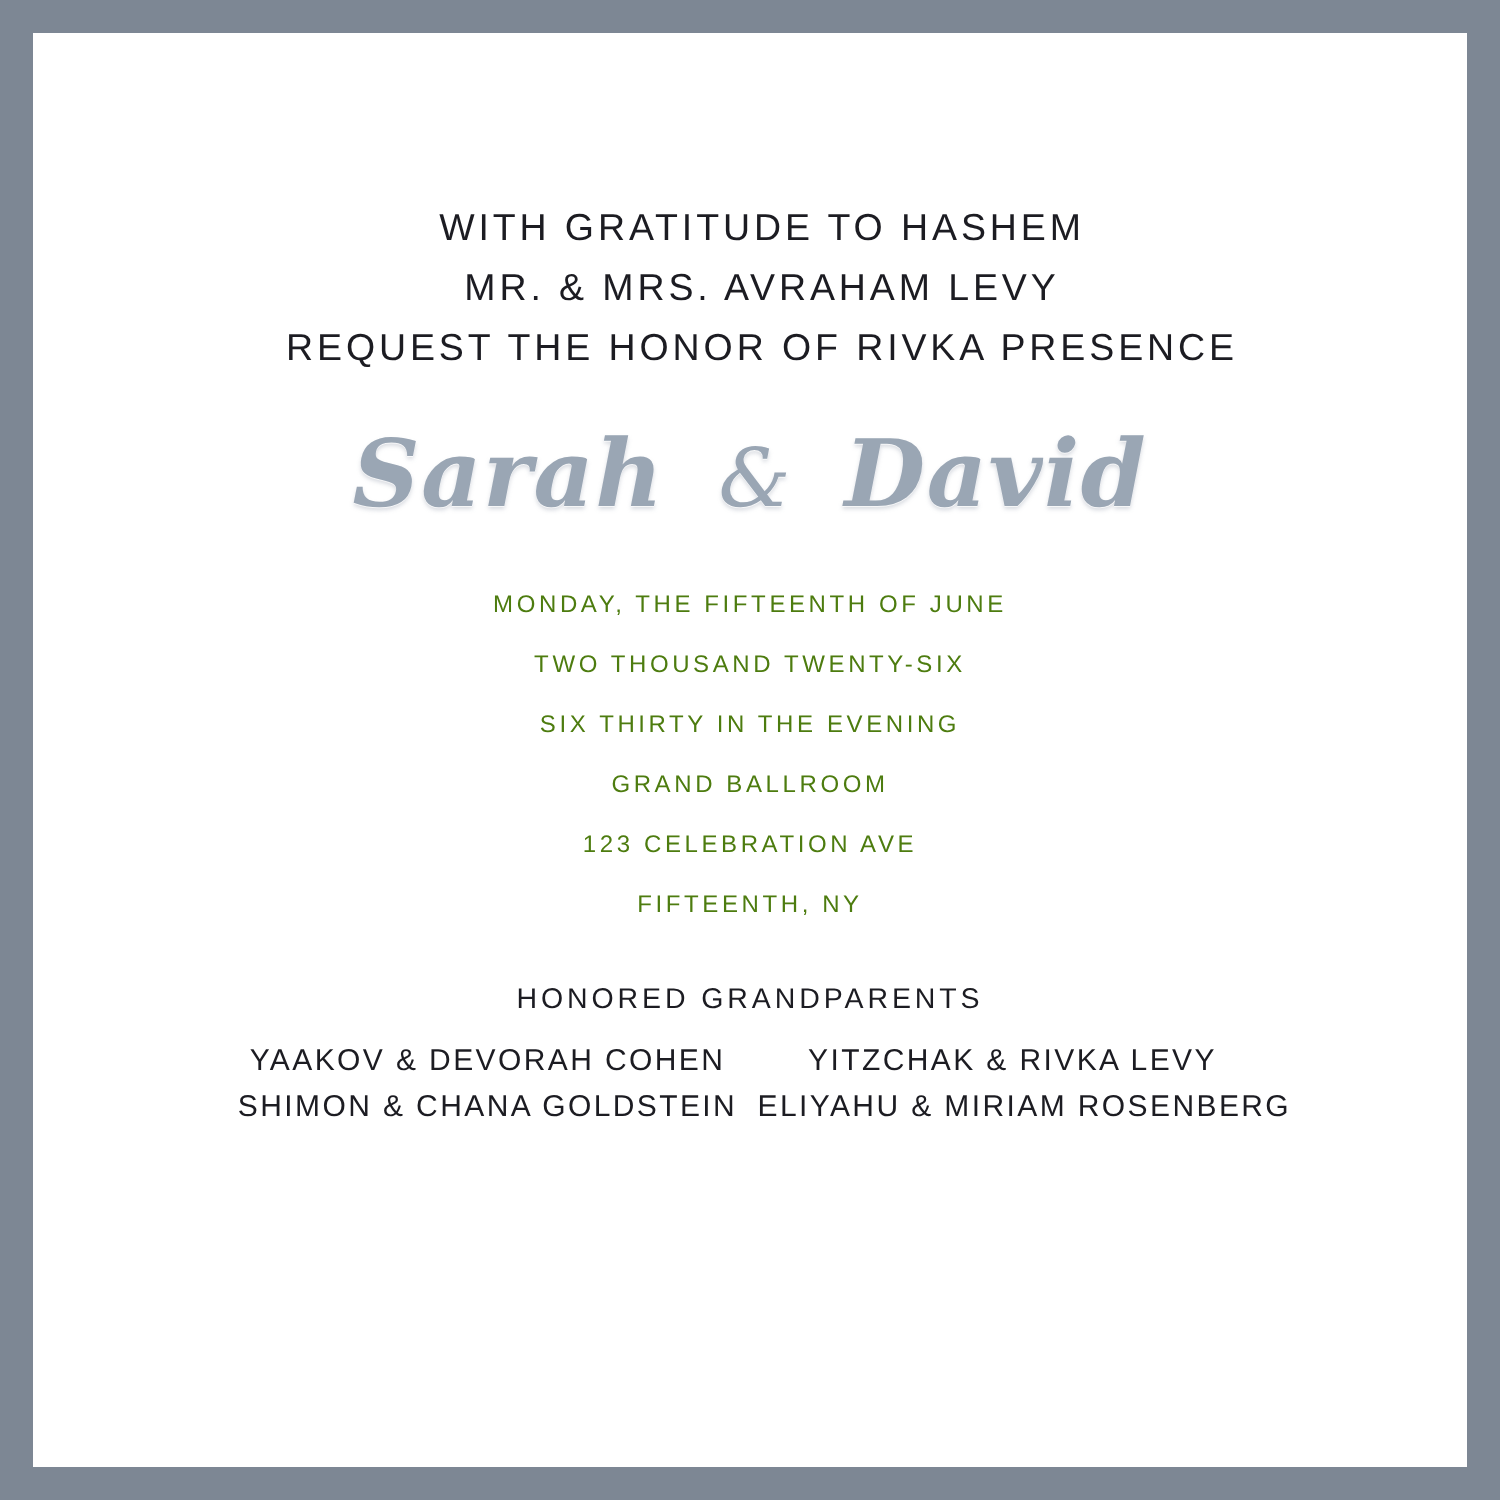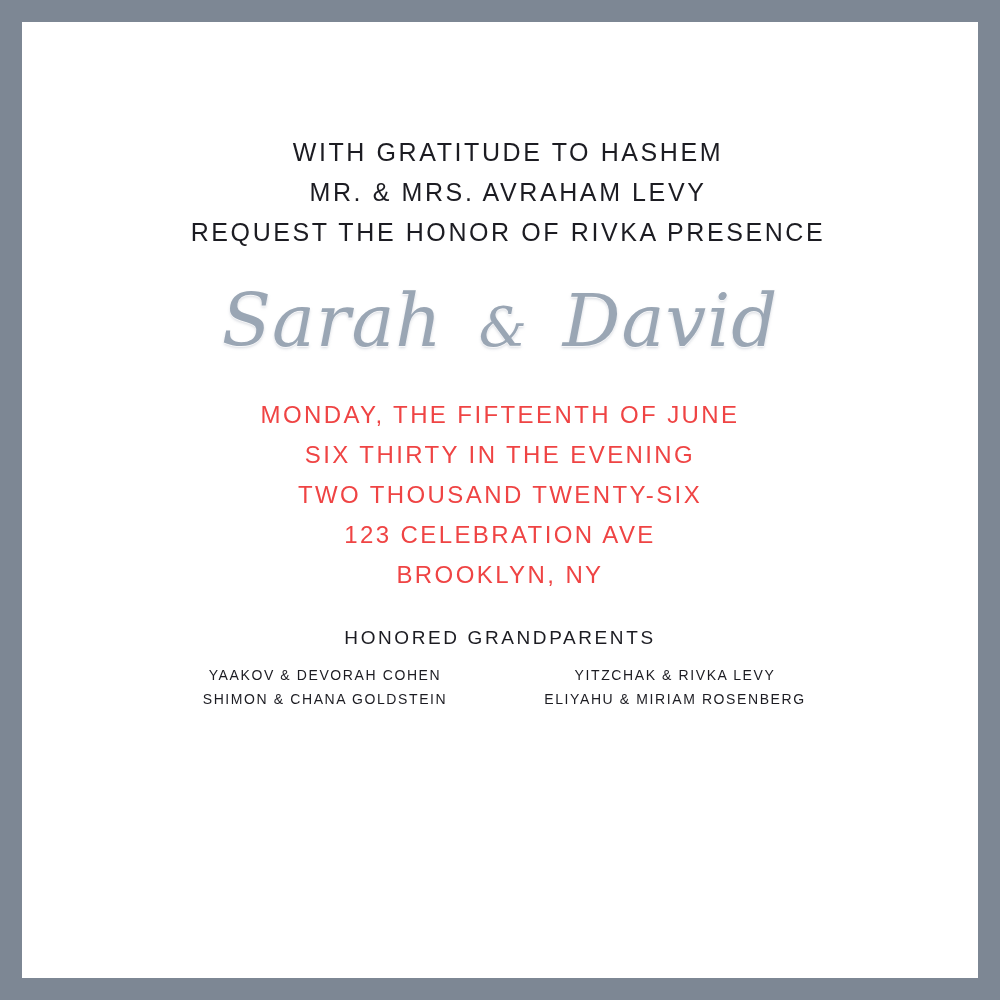--- a/index.html
+++ b/index.html
@@ -44,44 +44,44 @@
     margin-top: 30px;
     display: flex;
     align-items: baseline;
     justify-content: center;
     gap: 36px;
     width: 100%;
   }
   .script-name {
     font-family: "DejaVu Serif", serif;
     font-style: italic;
-    font-size: 72px;
-    font-weight: 400;
+    font-size: 62px;
+    font-weight: 700;
     color: #9aa6b4;
     letter-spacing: 1px;
     line-height: 1.1;
     text-shadow: 0 1px 0 rgba(255,255,255,0.7), 0 2px 3px rgba(140,150,165,0.35);
   }
   .script-amp {
     font-family: "DejaVu Serif", serif;
     font-style: italic;
     font-size: 54px;
     color: #9aa6b4;
     text-shadow: 0 1px 0 rgba(255,255,255,0.7), 0 2px 3px rgba(140,150,165,0.35);
   }
 
   .details-block {
     margin-top: 34px;
     text-align: center;
   }
   .detail-line {
     font-family: "Liberation Sans", sans-serif;
-    font-size: 24px;
+    font-size: 16px;
     letter-spacing: 2.4px;
-    color: #ef4444;
+    color: #4d7c0f;
     line-height: 40px;
     white-space: nowrap;
   }
 
   .grandparents-heading {
     margin-top: 32px;
     font-family: Liberation Sans, sans-serif;
     font-size: 19px;
     letter-spacing: 2.6px;
     color: #1c1c22;
@@ -91,21 +91,21 @@
   .grandparents-grid {
     margin-top: 18px;
     display: grid;
     grid-template-columns: 340px 340px;
     column-gap: 10px;
     row-gap: 8px;
     justify-content: center;
   }
   .grandparent-name {
     font-family: "Liberation Sans", sans-serif;
-    font-size: 14px;
+    font-size: 20px;
     letter-spacing: 1.6px;
     color: #1c1c22;
     text-align: center;
     white-space: nowrap;
   }
 </style>
 </head>
 <body>
 
 <div class="invitation-card">
@@ -117,24 +117,25 @@
   </div>
 
   <div class="names-row">
     <span class="script-name">Sarah</span>
     <span class="script-amp">&amp;</span>
     <span class="script-name">David</span>
   </div>
 
   <div class="details-block">
     <div class="detail-line">MONDAY, THE FIFTEENTH OF JUNE</div>
+    <div class="detail-line">TWO THOUSAND TWENTY-SIX</div>
     <div class="detail-line">SIX THIRTY IN THE EVENING</div>
-    <div class="detail-line">TWO THOUSAND TWENTY-SIX</div>
+    <div class="detail-line">GRAND BALLROOM</div>
     <div class="detail-line">123 CELEBRATION AVE</div>
-    <div class="detail-line">BROOKLYN, NY</div>
+    <div class="detail-line">FIFTEENTH, NY</div>
   </div>
 
   <div class="grandparents-heading">HONORED GRANDPARENTS</div>
 
   <div class="grandparents-grid">
     <div class="grandparent-name">YAAKOV &amp; DEVORAH COHEN</div>
     <div class="grandparent-name">YITZCHAK &amp; RIVKA LEVY</div>
     <div class="grandparent-name">SHIMON &amp; CHANA GOLDSTEIN</div>
     <div class="grandparent-name">ELIYAHU &amp; MIRIAM ROSENBERG</div>
   </div>

